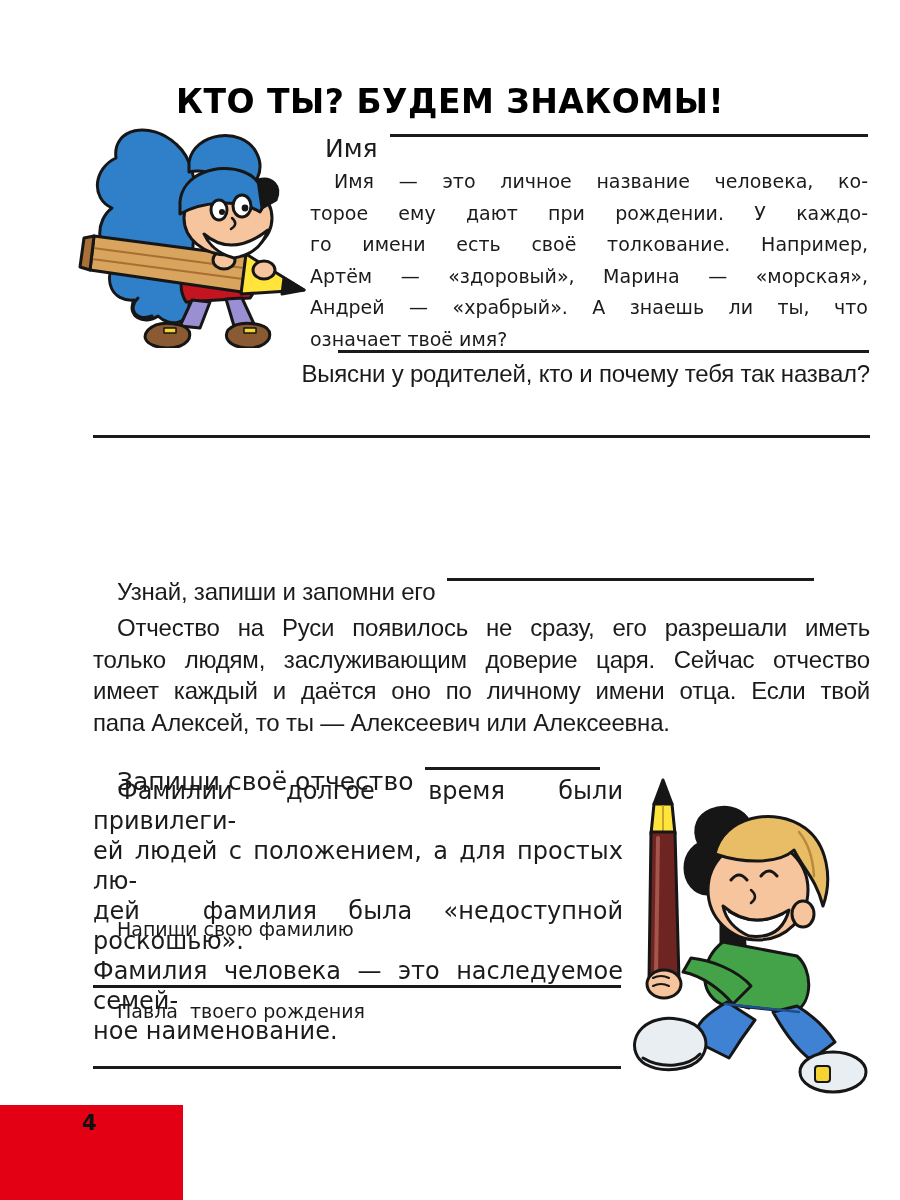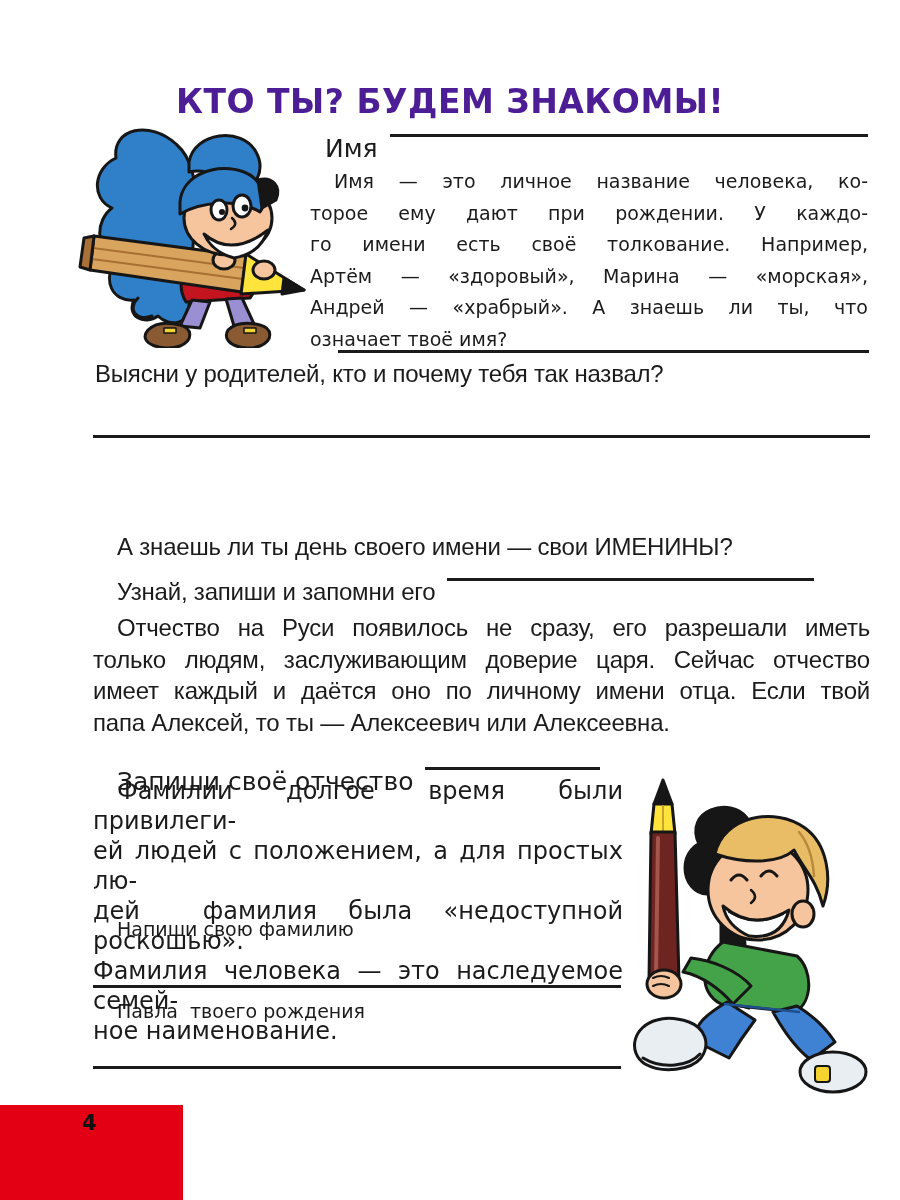--- a/index.html
+++ b/index.html
@@ -6,21 +6,21 @@
   .page{
     position:relative;width:900px;height:1200px;background:#ffffff;overflow:hidden;
     font-family:"DejaVu Sans",sans-serif;color:#1b1b1b;
   }
   .wide{font-family:"DejaVu Sans",sans-serif;font-size:19px;}
   .narrow{font-family:"Liberation Sans",sans-serif;font-size:24px;letter-spacing:-0.2px;}
   .txt{position:absolute;white-space:pre-wrap;line-height:1.25;}
   .title{
     position:absolute;top:60px;left:0;width:900px;text-align:center;
     font-family:"DejaVu Sans",sans-serif;font-weight:700;font-size:33px;
-    letter-spacing:0.5px;color:#4c1d95;
+    letter-spacing:0.5px;color:#000000;
   }
   .para .tline{text-align:justify;text-align-last:justify;white-space:pre-wrap;}
   .para .tlast{text-align-last:left;}
   .para.ind .tline:first-child{text-indent:24px;}
   .rule{position:absolute;height:3px;background:#1b1b1b;}
   .prompt-row{position:absolute;display:flex;align-items:flex-start;color:#1b1b1b;}
   .prompt-row .fill-rule{flex:1;height:3px;background:#1b1b1b;margin:0 0 5px 12px;}
   .red-block{position:absolute;left:0;top:1105px;width:183px;height:95px;background:#e30015;}
   .page-num{
     position:absolute;left:82px;top:6px;font-family:"DejaVu Sans",sans-serif;
@@ -78,26 +78,25 @@
 
   <div class="prompt-row wide" style="left:325px;top:134px;width:543px;font-size:25px;">
     <span>Имя</span>
     <span class="fill-rule"></span>
   </div>
 
   <div class="txt para ind wide" style="left:310px;top:166px;width:558px;line-height:31.5px;"><div class="tline">Имя — это личное название человека, ко-</div><div class="tline">торое ему дают при рождении. У каждо-</div><div class="tline">го имени есть своё толкование. Например,</div><div class="tline">Артём — «здоровый», Марина — «морская»,</div><div class="tline">Андрей — «храбрый». А знаешь ли ты, что</div><div class="tline tlast">означает твоё имя?</div></div>
 
   <div class="rule" style="left:338px;top:350px;width:531px;"></div>
 
-  <div class="txt narrow" style="left:95px;top:359px;width:775px;">Выясни у родителей, кто и почему тебя так назвал?</div>
+  <div class="txt narrow" style="left:95px;top:359px;width:775px;text-align:right;">Выясни у родителей, кто и почему тебя так назвал?</div>
 
   <div class="rule" style="left:93px;top:435px;width:777px;"></div>
 
 
-  <div class="txt narrow" style="left:93px;top:532px;width:777px;text-indent:24px;">А знаешь ли ты день своего имени — свои ИМЕНИНЫ?</div>
 
   <div class="prompt-row narrow" style="left:117px;top:578px;width:697px;">
     <span>Узнай, запиши и запомни его</span>
     <span class="fill-rule"></span>
   </div>
 
   <div class="txt para ind narrow" style="left:93px;top:612px;width:777px;line-height:31.5px;"><div class="tline">Отчество на Руси появилось не сразу, его разрешали иметь</div><div class="tline">только людям, заслуживающим доверие царя. Сейчас отчество</div><div class="tline">имеет каждый и даётся оно по личному имени отца. Если твой</div><div class="tline tlast">папа Алексей, то ты — Алексеевич или Алексеевна.</div></div>
 
   <div class="prompt-row wide" style="left:117px;top:744px;width:483px;font-size:25px;margin-top:23px;">
     <span>Запиши своё отчество</span>

